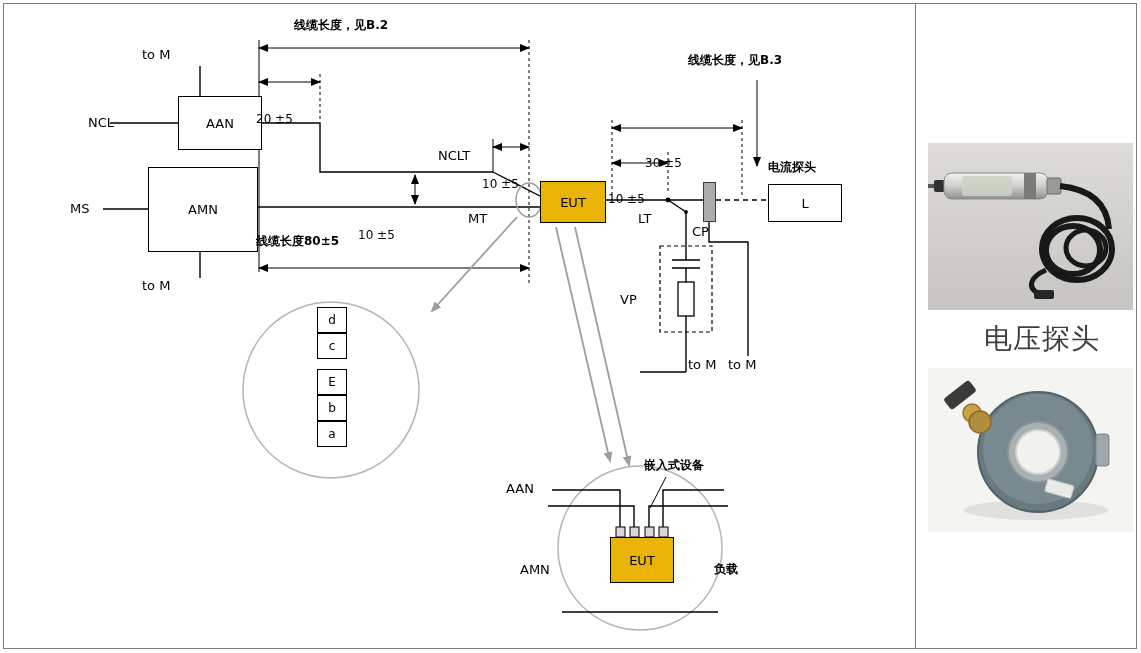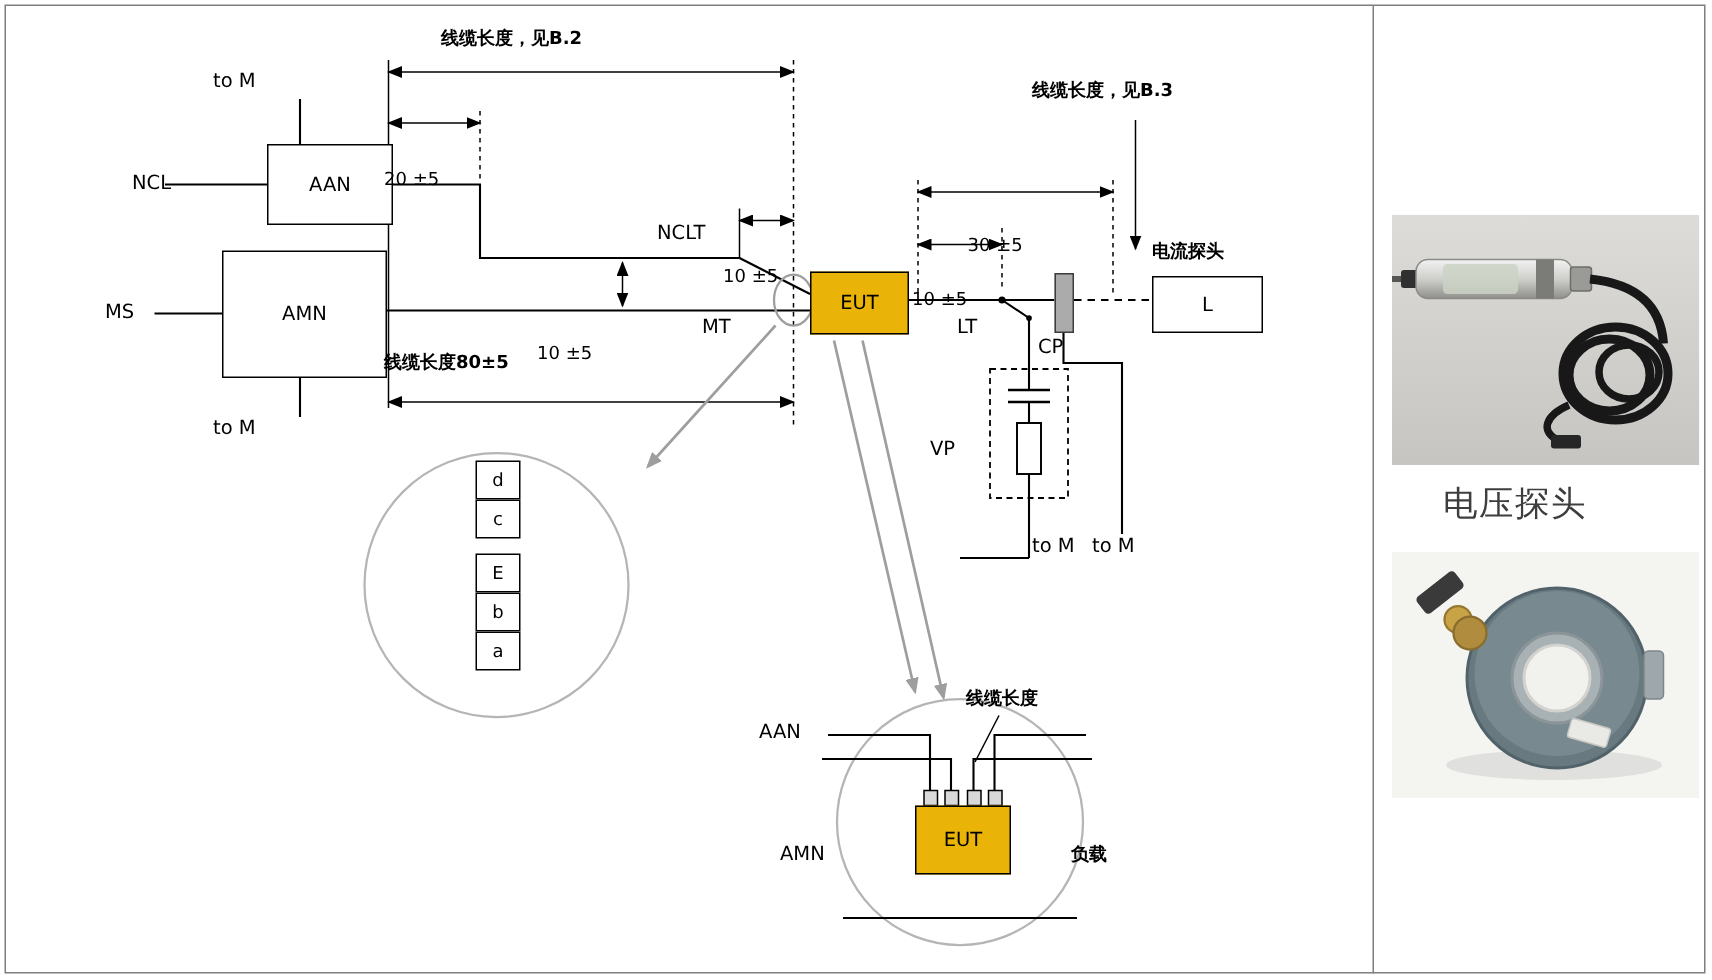--- a/index.html
+++ b/index.html
@@ -10,21 +10,21 @@
   .divider { position:absolute; left:915px; top:4px; width:1px; height:645px; background:#7f7f7f; }
   svg.wires { position:absolute; left:0; top:0; }
   .lbl { position:absolute; font-size:13px; color:#000; text-align:left; line-height:1.15; white-space:nowrap; }
   .dim { font-size:12px;margin-top:47px; }
   .cn { font-size:12px; font-weight:bold; }
   .box { position:absolute; border:1.5px solid #000; background:#fff; display:flex; align-items:center; justify-content:center; font-size:13px; color:#000; }
   .box.gray { background:#eab308; }
   .cp-rect { position:absolute; left:703px; top:182px; width:13px; height:40px; background:#ababab; border:1px solid #3c3c3c; }
   .detail-box { position:absolute; left:317px; width:30px; height:26px; border:1.3px solid #000; background:#fff; display:flex; align-items:center; justify-content:center; font-size:12px; color:#000; }
   .photo { position:absolute; overflow:hidden; }
-  .caption { position:absolute; left:920px; width:180px; font-size:23px; color:#3e3e3e; text-align:center; letter-spacing:1px; }
+  .caption { position:absolute; left:920px; width:180px; font-size:28px; color:#3e3e3e; text-align:right; letter-spacing:1px; }
 </style>
 </head>
 <body>
 
 <div class="canvas">
   <div class="frame"></div>
   <div class="divider"></div>
 
   <svg class="wires" width="915" height="653" viewBox="0 0 915 653">
     <defs>
@@ -160,21 +160,21 @@
   <div class="lbl cn" style="left:688px;top:54px;width:140px">线缆长度，见B.3</div>
   <div class="lbl dim" style="left:645px;top:110px;width:60px">30 ±5</div>
   <div class="lbl dim" style="left:608px;top:146px;width:56px">10 ±5</div>
   <div class="lbl" style="left:638px;top:212px;width:36px">LT</div>
   <div class="lbl" style="left:692px;top:225px;width:34px">CP</div>
   <div class="lbl cn" style="left:768px;top:161px;width:76px">电流探头</div>
   <div class="lbl" style="left:620px;top:293px;width:34px">VP</div>
   <div class="lbl" style="left:688px;top:358px;width:44px">to M</div>
   <div class="lbl" style="left:728px;top:358px;width:44px">to M</div>
 
-  <div class="lbl cn" style="left:644px;top:459px;width:86px">线缆长度</div>
+  <div class="lbl cn" style="left:644px;top:459px;width:86px">嵌入式设备</div>
   <div class="lbl" style="left:506px;top:482px;width:44px">AAN</div>
   <div class="lbl" style="left:520px;top:563px;width:48px">AMN</div>
   <div class="lbl cn" style="left:714px;top:563px;width:44px">负载</div>
 
   <div class="photo" style="left:928px;top:143px;width:205px;height:167px">
     <svg width="205" height="167" viewBox="0 0 205 167">
       <defs>
         <linearGradient id="pbg" x1="0" y1="0" x2="0" y2="1">
             <stop offset="0" stop-color="#dddcd8"></stop>
             <stop offset="1" stop-color="#c6c5c1"></stop>

